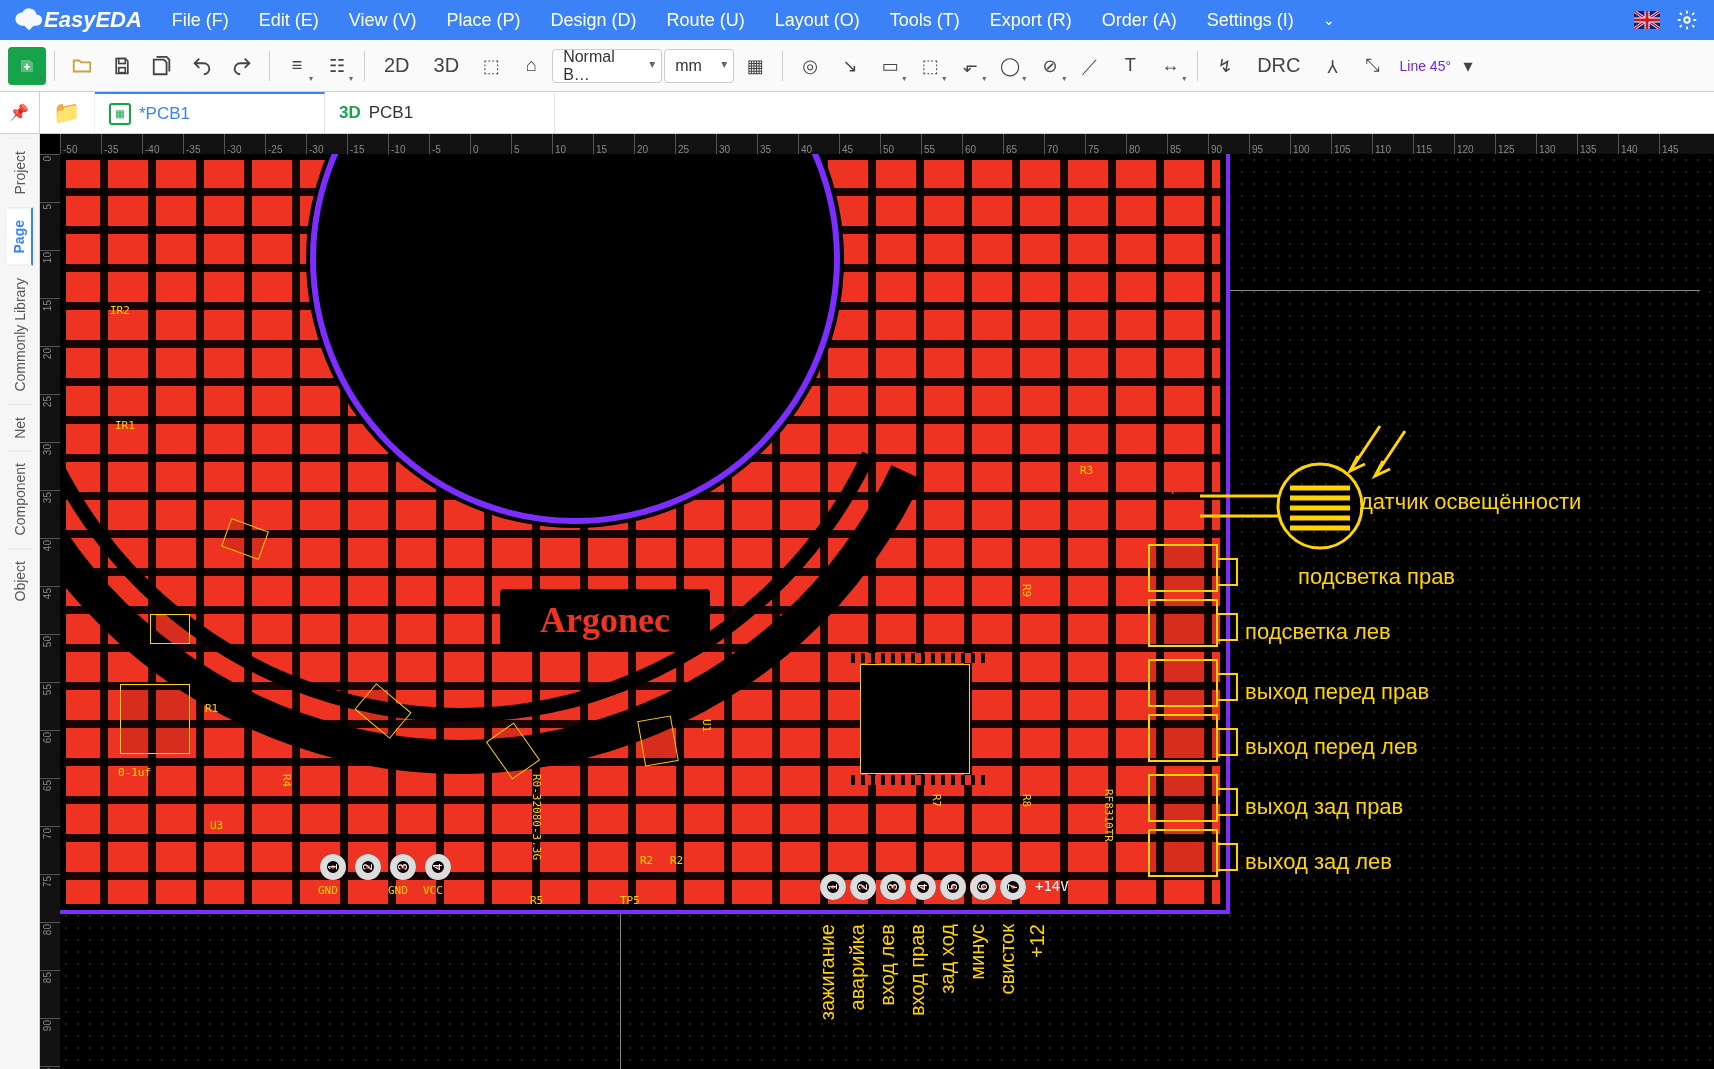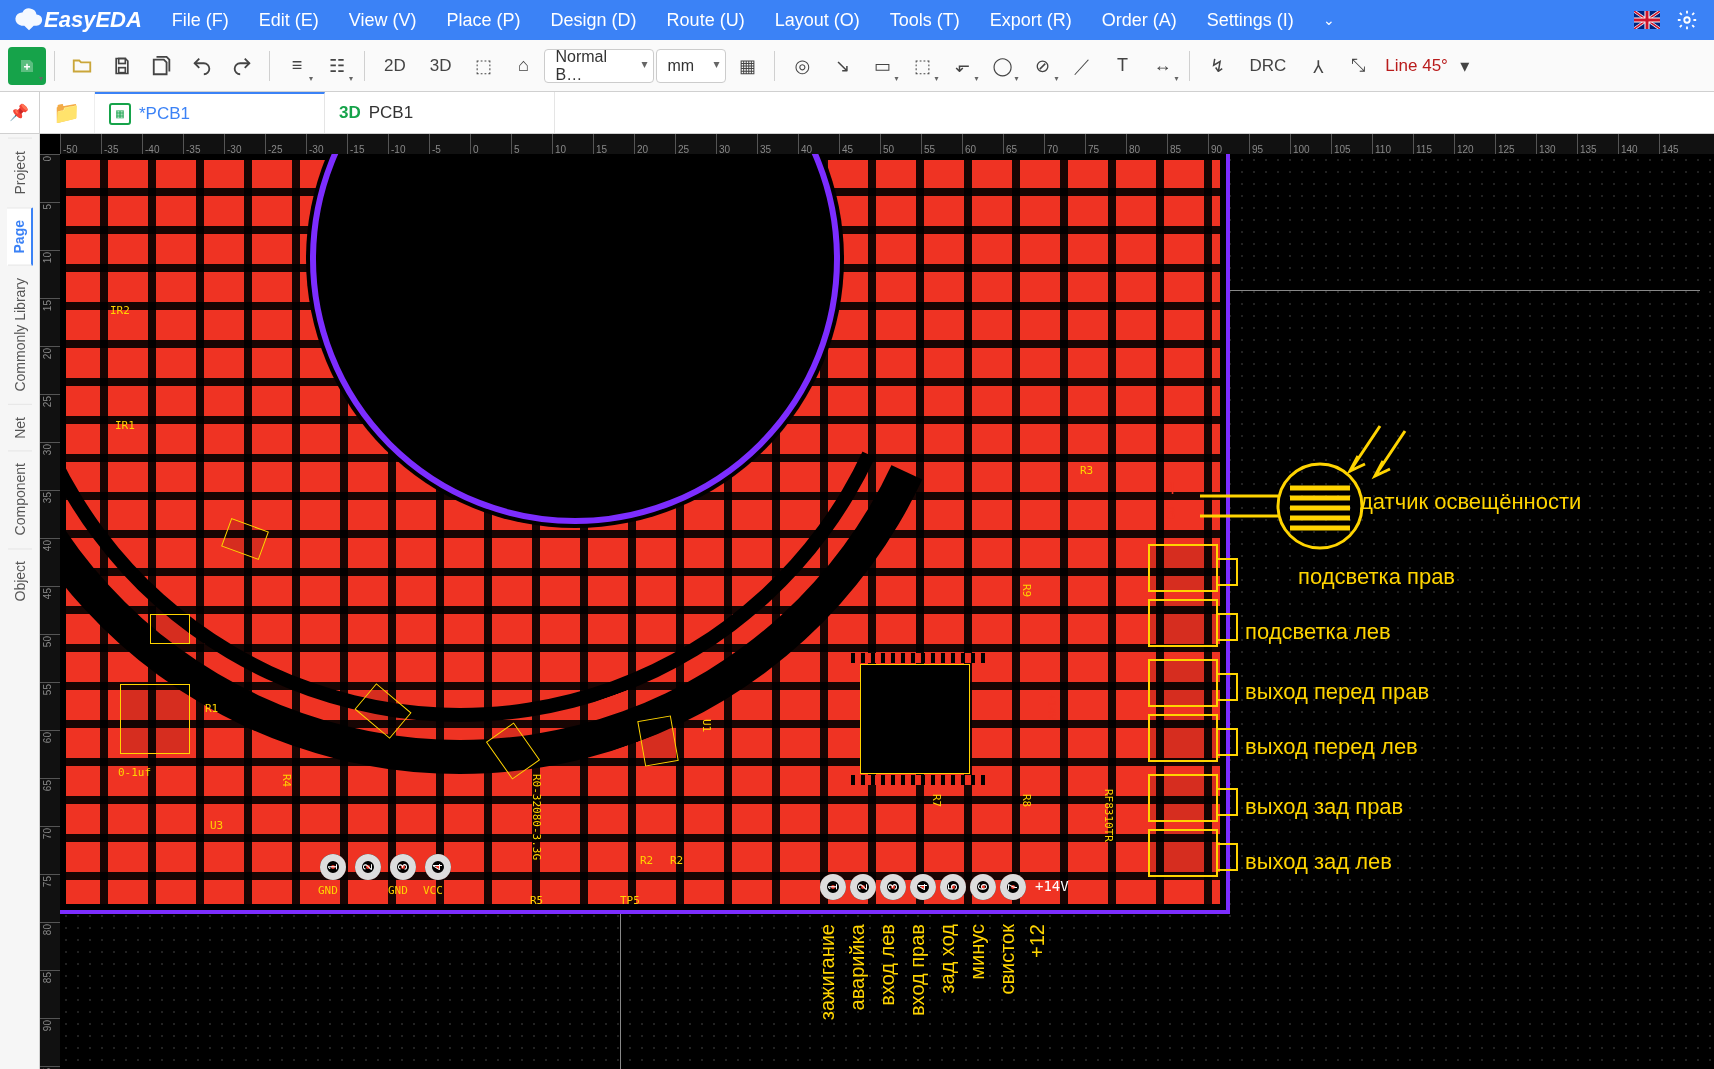--- a/index.html
+++ b/index.html
@@ -20,28 +20,28 @@
   
   .toolbar {
     height: 52px; background: #fafafa; border-bottom: 1px solid #d0d0d0;
     display: flex; align-items: center; padding: 0 8px; gap: 2px;
   }
   .tool-btn {
     min-width: 38px; height: 38px; display: flex; align-items: center; justify-content: center;
     border: 1px solid transparent; border-radius: 4px; cursor: pointer; color: #444; font-size: 18px;
     position: relative; background:#fafafa;
   }
-  .tool-btn.text { width: auto; padding: 0 10px; font-size: 17px; }
+  .tool-btn.text { width: auto; padding: 0 10px; font-size: 20px; }
   .tool-btn .dd { position:absolute; right:2px; bottom:1px; font-size:8px; color:#666;}
   .tool-sep { width: 1px; height: 30px; background: #d0d0d0; margin: 0 6px; }
   .tool-select { height: 34px; border:1px solid #ccc; border-radius:4px; background:#fff; padding:0 22px 0 10px; font-size:16px; color:#333; display:flex; align-items:center; position:relative; cursor:pointer;}
   .tool-select::after{content:"▾"; position:absolute; right:6px; top:7px; font-size:12px; color:#666;}
   .tool-select.brush{width:110px;}
   .tool-select.mm{width:70px;}
-  .angle-label{font-size:17px; color:#b91c1c; padding:0 6px;}
+  .angle-label{font-size:14px; color:#6d28d9; padding:0 6px;}
 
   
   .tabrow {
     height: 42px; background: #fff; border-bottom:1px solid #d0d0d0; display:flex; align-items:stretch;
   }
   .pin-col{width:40px; display:flex;align-items:center;justify-content:center;border-right:1px solid #d0d0d0;color:#555;}
   .folder-tab{width:55px;display:flex;align-items:center;justify-content:center;color:#caa63a;font-size:22px;border-right:1px solid #eee;}
   .doc-tab{min-width:230px;display:flex;align-items:center;gap:8px;padding:0 14px;border-right:1px solid #e5e5e5;font-size:17px;}
   .doc-tab.active{border-top:2px solid #3b82f6;background:#fff;color:#3b82f6;}
   .doc-tab .pcb-ico{width:22px;height:22px;border:2px solid #16a34a;border-radius:3px;display:flex;align-items:center;justify-content:center;font-size:10px;color:#16a34a;}
@@ -452,20 +452,23 @@
     <div class="canvas">
 
       <div class="origin-cross">
           <div class="dot"></div>
         </div>
 
       <div class="board">
         <div class="ring-outer"></div>
         <div class="board-cutout"></div>
 
+        <div class="logo-box">
+            <span>Argonec</span>
+          </div>
 
         <div class="chip" style="left:800px;top:510px;"></div>
 
         <div class="comp" style="left:60px;top:530px;width:70px;height:70px;"></div>
         <span class="silk" style="left:145px;top:548px;">R1</span>
         <span class="silk" style="left:58px;top:612px;">0-1uf</span>
         <span class="silk" style="left:150px;top:665px;">U3</span>
 
         <div class="pad" style="left:260px;top:700px;">
             <span>1</span>

